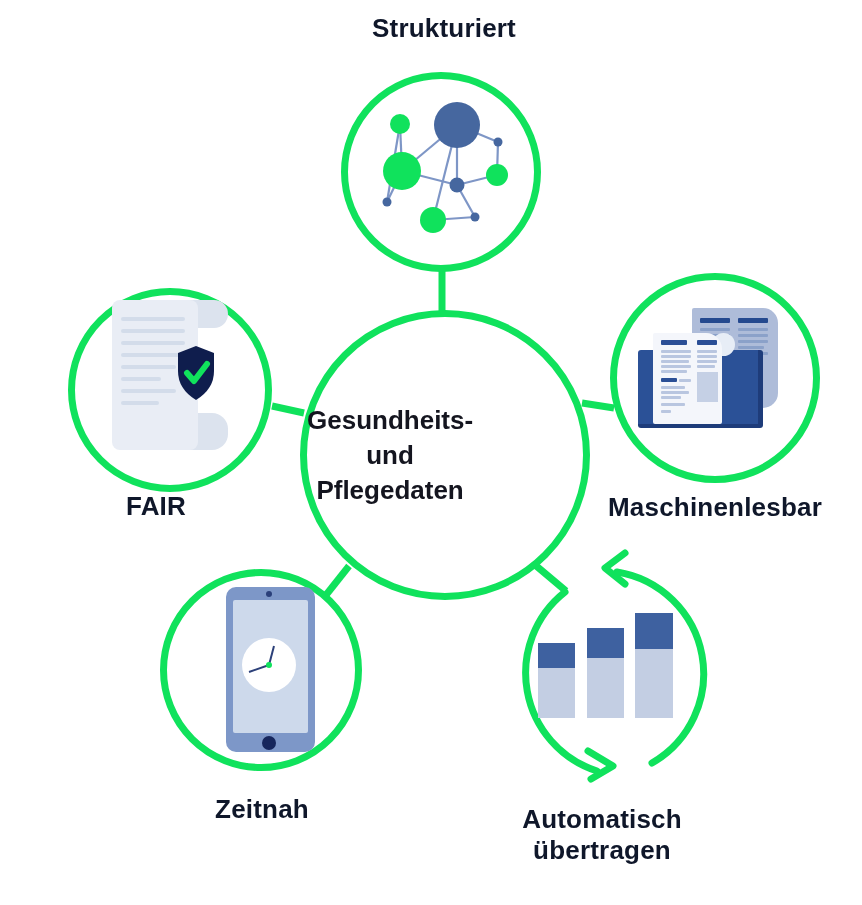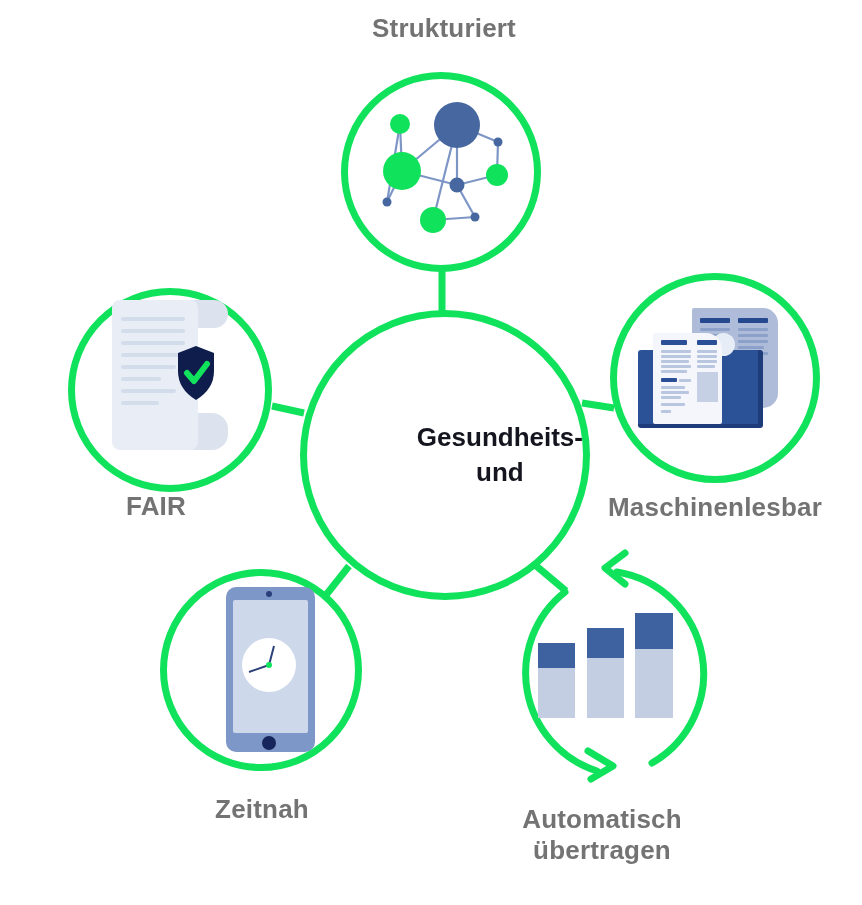--- a/index.html
+++ b/index.html
@@ -9,30 +9,30 @@
   }
   .abs{position:absolute;}
   svg{display:block;}
 
   
   .ring{
     position:absolute;border:7px solid #10e25c;border-radius:50%;
     box-sizing:border-box;background:#ffffff;z-index:2;
   }
   .ring-center{left:300px;top:310px;width:290px;height:290px;
-    display:flex;align-items:center;justify-content:flex-end;text-align:center;}
+    display:flex;align-items:center;justify-content:flex-start;text-align:center;}
   .ring-top{left:341px;top:72px;width:200px;height:200px;}
   .ring-fair{left:68px;top:288px;width:204px;height:204px;}
   .ring-right{left:610px;top:273px;width:210px;height:210px;}
   .ring-zeitnah{left:160px;top:569px;width:202px;height:202px;}
 
   
   .label{
     position:absolute;z-index:3;text-align:center;font-weight:700;
-    font-size:26px;line-height:31px;letter-spacing:.2px;color:#737373;
+    font-size:26px;line-height:31px;letter-spacing:.2px;color:#0f172a;
   }
   .center-text{font-weight:700;font-size:26px;line-height:35px;color:#14151f;}
 
   
   .icon-layer{position:absolute;z-index:2;}
 
   
   .doc-curl{position:absolute;background:#dce3ee;}
   .doc-page{position:absolute;left:0;top:0;width:86px;height:150px;background:#e9edf5;border-radius:8px;}
   .doc-line{position:absolute;left:9px;height:4px;background:#d3dcea;border-radius:2px;}
@@ -78,20 +78,21 @@
       <path d="M 652 763 A 103 103 0 0 0 617 572"></path>
       <path d="M 625 553 L 605 568 L 625 584" stroke-linejoin="round"></path>
       <path d="M 588 751 L 613 766 L 591 779" stroke-linejoin="round"></path>
     </g>
   </svg>
 
   <div class="ring ring-center">
     <div class="center-text">
       <div>Gesundheits-</div>
       <div>und</div>
+      <div>Pflegedaten</div>
     </div>
   </div>
 
   <div class="ring ring-top"></div>
   <svg class="icon-layer" style="left:341px;top:72px" width="200" height="200" viewBox="0 0 200 200">
     <g stroke="#7e96c6" stroke-width="2.2">
       <line x1="59" y1="52" x2="61" y2="99"></line>
       <line x1="61" y1="99" x2="116" y2="53"></line>
       <line x1="61" y1="99" x2="116" y2="113"></line>
       <line x1="61" y1="99" x2="46" y2="130"></line>

